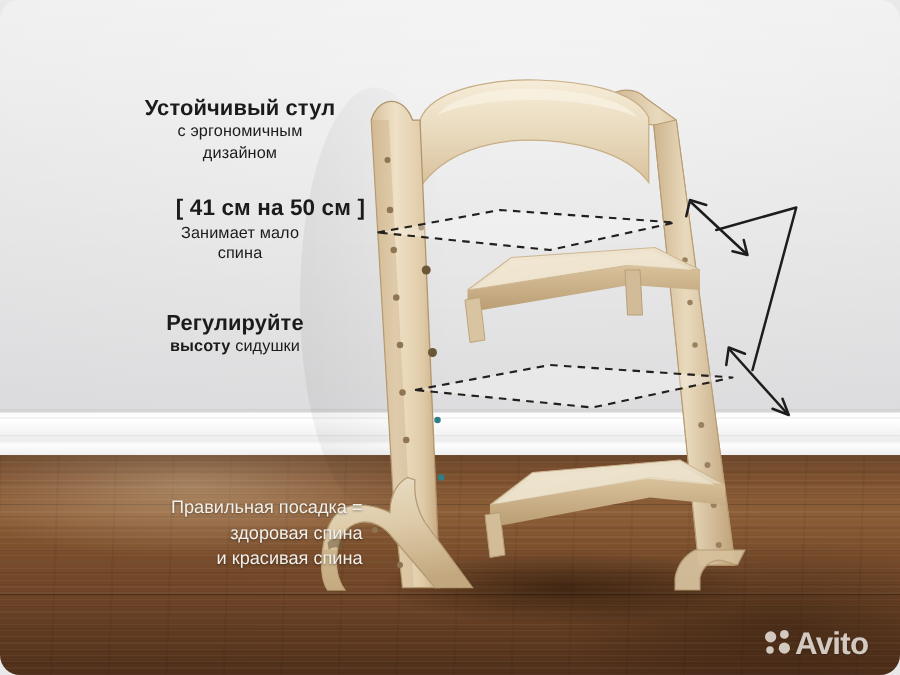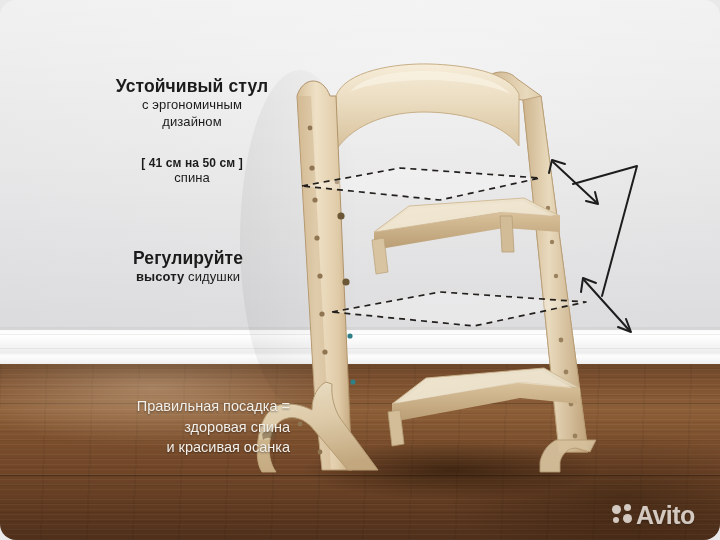--- a/index.html
+++ b/index.html
@@ -67,21 +67,21 @@
     background:linear-gradient(180deg,rgba(0,0,0,.22),rgba(0,0,0,0));
   }
 
   
   .txt{position:absolute;text-align:center;color:#1b1b1b;letter-spacing:.1px;}
   .t-head{font-size:17.5px;font-weight:bold;line-height:1.2;}
   .t-sub{font-size:13px;font-weight:normal;line-height:1.28;}
   .b1{left:98px;top:76px;width:188px;}
   .b2{left:92px;top:156px;width:200px;}
   .b3{left:94px;top:248px;width:188px;}
-  .b2 .t-head{font-size:12px;}
+  .b2 .t-head{font-size:18px;text-align:right;}
   .floortext{
     position:absolute;left:70px;top:396px;width:220px;text-align:right;
     color:#f3efe9;font-size:14.5px;line-height:1.42;
     text-shadow:0 1px 2px rgba(0,0,0,.45);
   }
 
   
   .chairwrap{position:absolute;left:0;top:0;width:720px;height:540px;}
 
   
@@ -265,32 +265,33 @@
   </div>
 
   <div class="txt b1">
     <div class="t-head">Устойчивый стул</div>
     <div class="t-sub">с эргономичным</div>
     <div class="t-sub">дизайном</div>
   </div>
 
   <div class="txt b2">
     <div class="t-head">[ 41 см на 50 см ]</div>
+    <div class="t-sub">Занимает мало</div>
     <div class="t-sub">спина</div>
   </div>
 
   <div class="txt b3">
     <div class="t-head">Регулируйте</div>
     <div class="t-sub"><b>высоту</b><span> сидушки</span></div>
   </div>
 
   <div class="floortext">
     <div>Правильная посадка =</div>
     <div>здоровая спина</div>
-    <div>и красивая осанка</div>
+    <div>и красивая спина</div>
   </div>
 
   <div class="avito">
     <span class="avito-dots">
       <i></i>
         <i></i>
         <i></i>
         <i></i>
     </span>
     <span class="avito-word">Avito</span>

